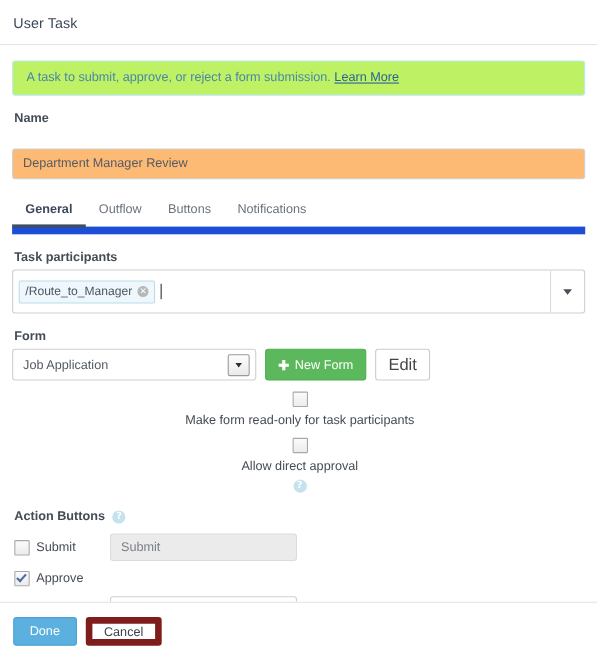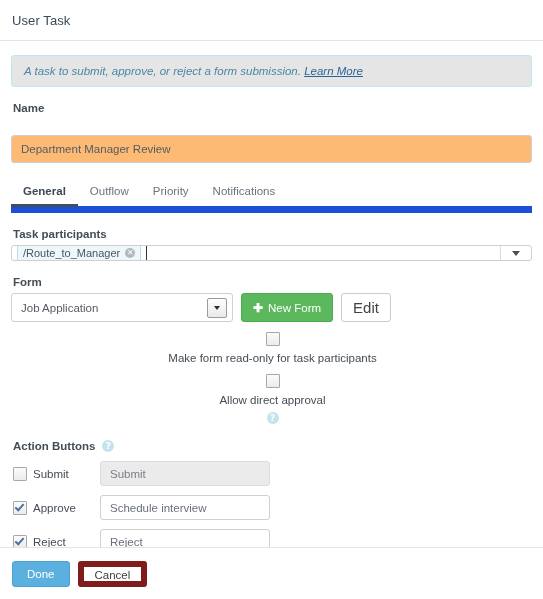--- a/index.html
+++ b/index.html
@@ -34,29 +34,28 @@
   }
 
   
   .page-body {
     padding: 14px 11px 0 11px;
     box-sizing: border-box;
   }
 
   
   .alert-info {
-    background: #e5e5e5;
+    background: #bef264;
     border: 1px solid #bce8f1;
     border-radius: 3px;
     color: #4a87a8;
     font-size: 11.5px;
     padding: 9px 12px;
     box-sizing: border-box;
     width: 521px;
-    font-style: italic;
   }
   .alert-link {
     color: #2a6496;
     text-decoration: underline;
     cursor: pointer;
   }
 
   
   .field-label {
     font-size: 11.5px;
@@ -109,21 +108,21 @@
   }
   .tab.active {
     color: #3c4858;
     font-weight: bold;
     border-bottom-color: #3f4f63;
   }
 
   
   .token-field {
     width: 521px;
-    height: 16px;
+    height: 40px;
     border: 1px solid #cfcfcf;
     border-radius: 3px;
     background: #fff;
     box-sizing: border-box;
     display: flex;
     align-items: stretch;
     justify-content: flex-end;
   }
   .token-area {
     flex: 1;
@@ -385,21 +384,21 @@
   </div>
 
   <div class="field-label">Name</div>
   <div class="text-input">
     <span>Department Manager Review</span>
   </div>
 
   <div class="tabs">
     <div class="tab active">General</div>
     <div class="tab">Outflow</div>
-    <div class="tab">Priority</div>
+    <div class="tab">Buttons</div>
     <div class="tab">Notifications</div>
   </div>
 
   <div class="field-label">Task participants</div>
   <div class="token-field">
     <div class="token-area">
       <span class="token">
         <span>/Route_to_Manager</span>
         <span class="token-remove">✕</span>
       </span>
@@ -450,23 +449,20 @@
     <div class="action-input disabled">
       <span>Submit</span>
     </div>
   </div>
 
   <div class="action-row">
     <div class="action-check">
       <span class="cbox checked"></span>
       <span>Approve</span>
     </div>
-    <div class="action-input">
-      <span>Schedule interview</span>
-    </div>
   </div>
 
   <div class="action-row">
     <div class="action-check">
       <span class="cbox checked"></span>
       <span>Reject</span>
     </div>
     <div class="action-input">
       <span>Reject</span>
     </div>

